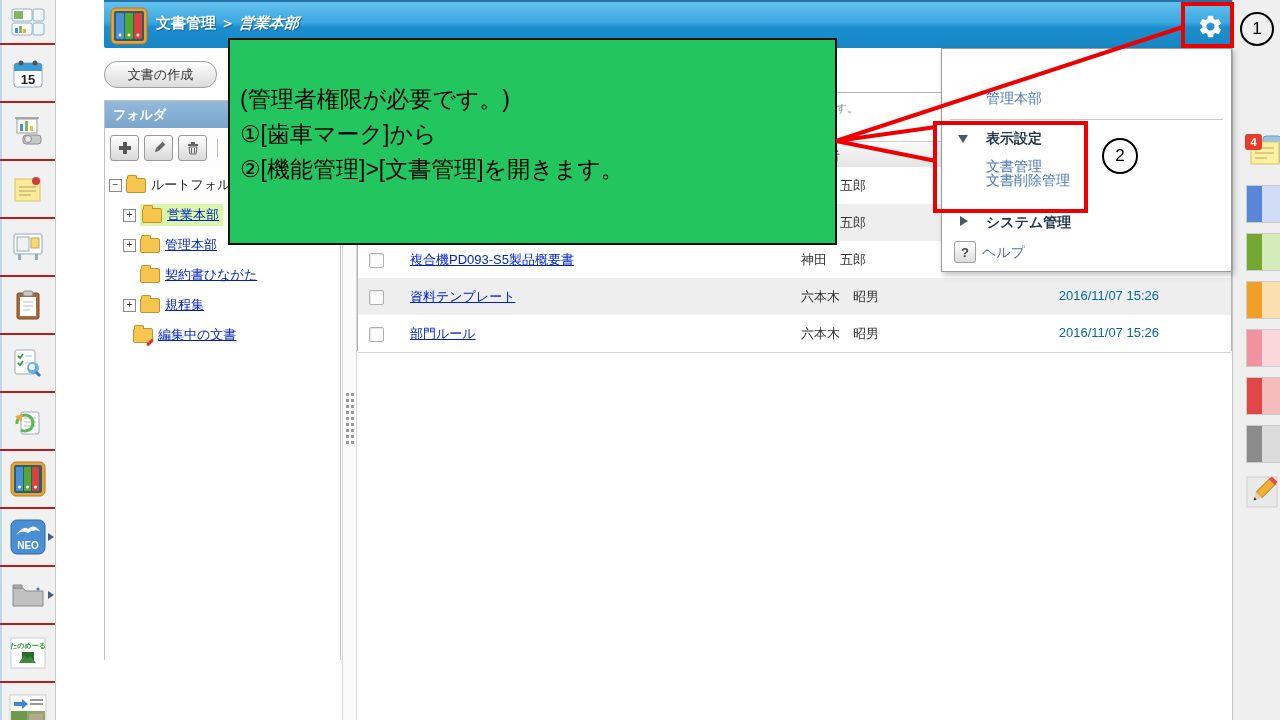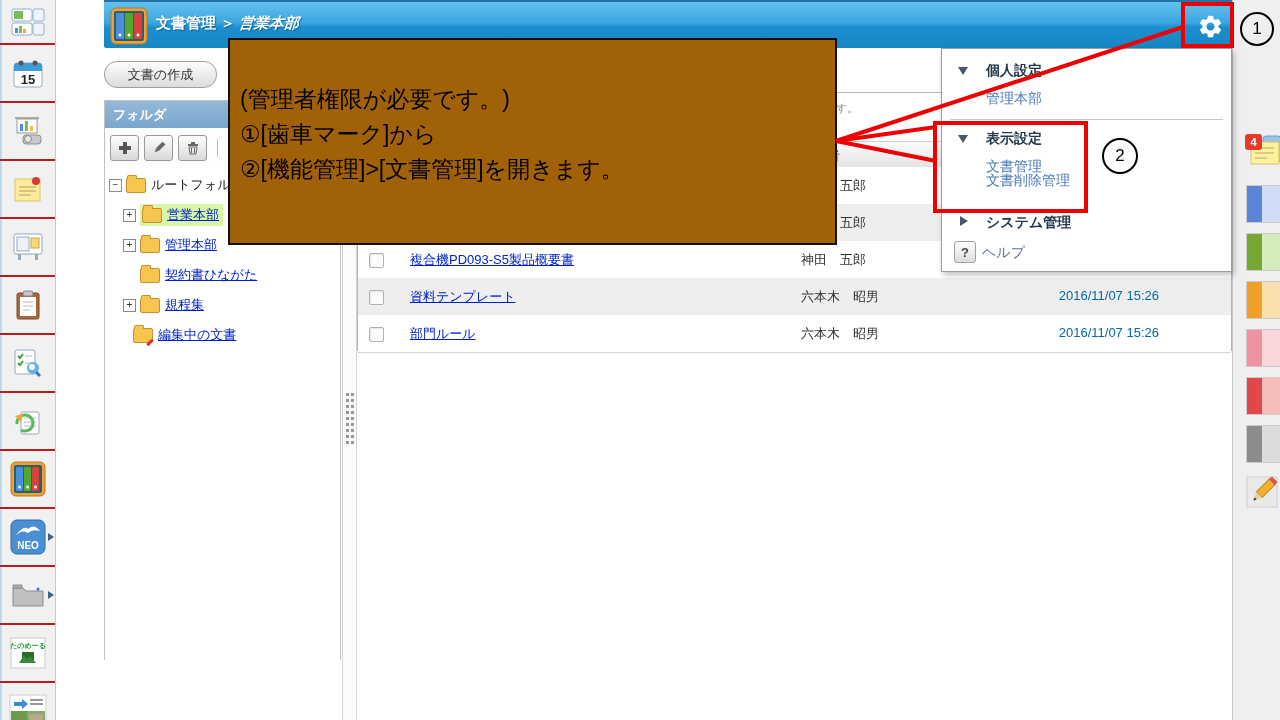--- a/index.html
+++ b/index.html
@@ -98,21 +98,21 @@
   .chev-d{position:absolute;left:16px;top:8px;width:0;height:0;
           border-top:8px solid #45586c;border-left:5px solid transparent;border-right:5px solid transparent;}
   .chev-r{position:absolute;left:18px;top:5px;width:0;height:0;
           border-left:8px solid #45586c;border-top:5px solid transparent;border-bottom:5px solid transparent;}
   .mdivider{position:absolute;left:8px;right:8px;height:1px;background:#c8c8c8;}
   .helpbtn{position:absolute;left:12px;top:0;width:20px;height:20px;border:1px solid #a0a0a0;border-radius:3px;
            background:linear-gradient(#fff,#ddd);font-size:13px;font-weight:bold;color:#444;
            display:flex;align-items:center;justify-content:center;}
 
   
-  .note{left:228px;top:38px;width:609px;height:207px;background:#a16207;border:2px solid #111;
+  .note{left:228px;top:38px;width:609px;height:207px;background:#22c55e;border:2px solid #111;
         box-sizing:border-box;z-index:30;}
   .note .lines{margin:42px 0 0 10px;font-size:23px;line-height:35px;color:#000;}
   .redbox{border:4px solid #ee0000;box-sizing:border-box;z-index:40;pointer-events:none;}
   .rb-gear{left:1181px;top:2px;width:53px;height:46px;}
   .rb-menu{left:933px;top:121px;width:155px;height:92px;}
   .callout{width:30px;height:30px;border:2px solid #000;border-radius:50%;z-index:55;
            display:flex;align-items:center;justify-content:center;font-size:17px;color:#000;background:transparent;}
   .co1{left:1240px;top:12px;}
   .co2{left:1102px;top:138px;width:32px;height:32px;}
   .lineslayer{left:0;top:0;z-index:50;pointer-events:none;}
@@ -429,24 +429,20 @@
       <g transform="rotate(45 18 18)">
         <rect x="14" y="3" width="8" height="19" fill="#f0b030" stroke="#c08820"></rect>
         <path d="M14 22 l4 8 l4 -8 z" fill="#e8d0a8"></path>
         <path d="M16.5 27 l1.5 3 l1.5 -3 z" fill="#333"></path>
         <rect x="14" y="0" width="8" height="4" fill="#e05050"></rect>
       </g>
     </svg>
   </div>
 
   <div class="abs menu">
-    <div class="mrow msection" style="top:10px">
-      <span class="chev-d"></span>
-      <span class="txt">個人設定</span>
-    </div>
     <div class="mrow mlink" style="top:38px">
       <span class="txt">管理本部</span>
     </div>
     <div class="mdivider" style="top:70px"></div>
     <div class="mrow msection" style="top:78px">
       <span class="chev-d"></span>
       <span class="txt">表示設定</span>
     </div>
     <div class="mrow mlink" style="top:106px">
       <span class="txt">文書管理</span>

